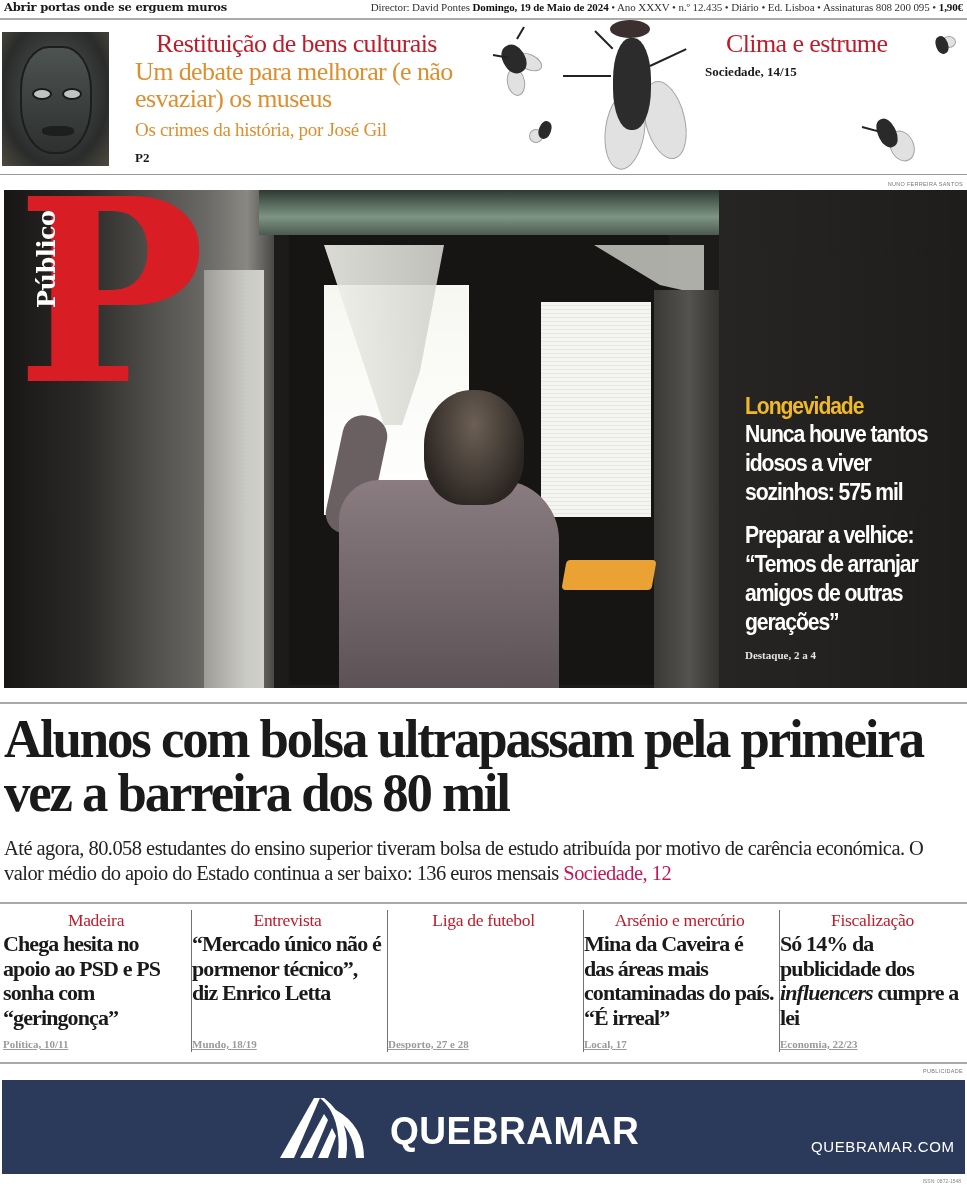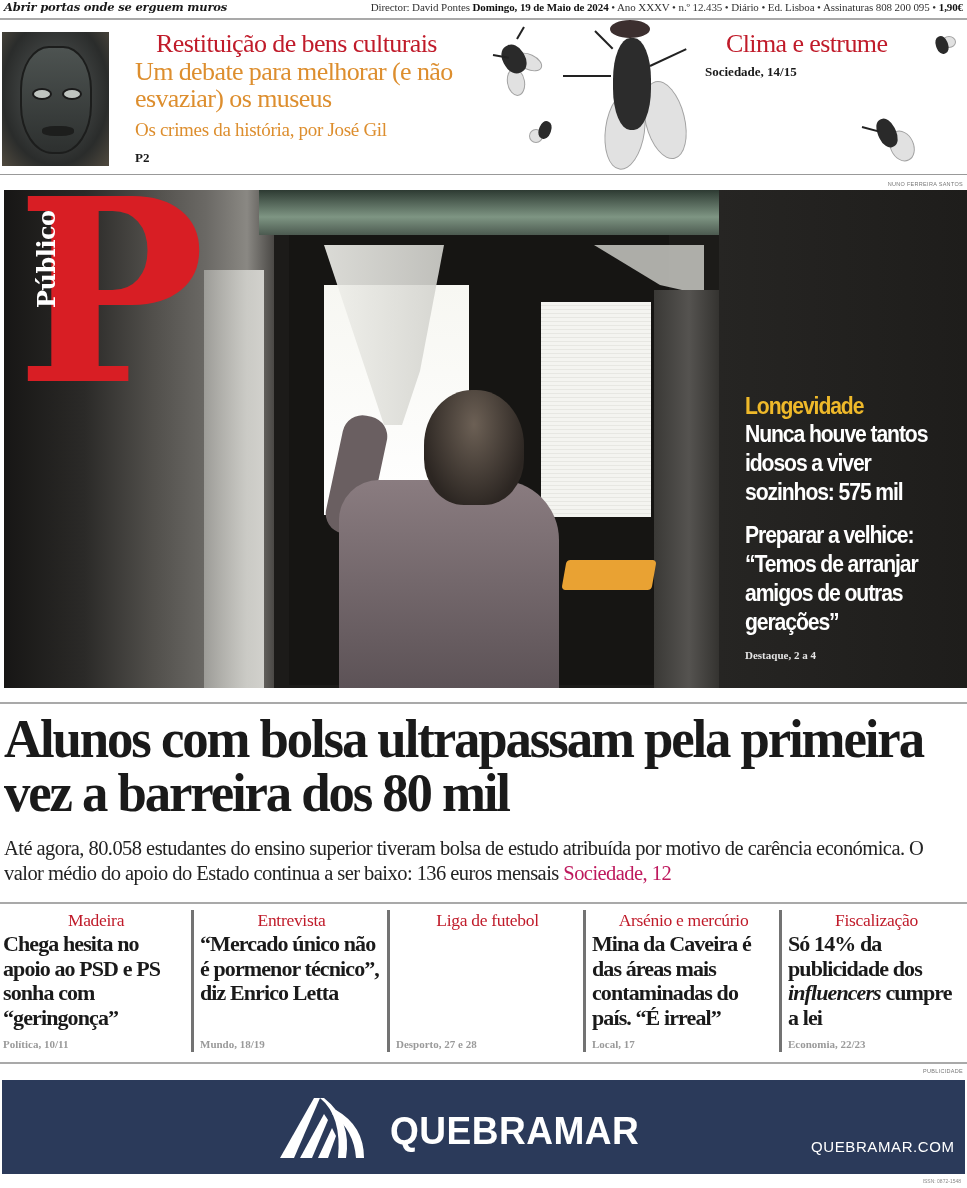--- a/index.html
+++ b/index.html
@@ -1,21 +1,21 @@
 <!DOCTYPE html>
 <html><head>
 <meta charset="utf-8">
 <style>
   * { box-sizing: border-box; margin: 0; padding: 0; }
   html, body { width: 967px; height: 1188px; background: #ffffff; overflow: hidden; }
   body { position: relative; font-family: "DejaVu Serif", "Liberation Serif", serif; color: #1a1a1a; }
 
   
   .topstrip { position: absolute; left: 0; top: 0; width: 967px; height: 17px; font-size: 11px; line-height: 15px; white-space: nowrap; }
-  .topstrip .motto { position: absolute; left: 4px; top: 0; font-style: italic; font-weight: bold; font-size: 11.5px; letter-spacing: -0.2px; }
+  .topstrip .motto { position: absolute; left: 4px; top: 0; font-weight: bold; font-size: 11.5px; letter-spacing: -0.2px; }
   .topstrip .meta { position: absolute; right: 4px; top: 0; font-family: "Liberation Serif", serif; font-size: 11px; color: #333; letter-spacing: -0.1px; }
   .topstrip .meta b { color: #111; }
   .rule { position: absolute; left: 0; width: 967px; height: 2px; background: #a9a9a9; }
 
   
   .teaser-thumb { position: absolute; left: 2px; top: 32px; width: 107px; height: 134px; background: radial-gradient(ellipse at 50% 45%, #5b5f5d 0%, #3e4140 40%, #2a2c2b 70%, #504a3f 100%); overflow: hidden; }
   .mask-face { position: absolute; left: 18px; top: 14px; width: 72px; height: 108px; border-radius: 40% 40% 45% 45%; background: linear-gradient(#4d5351, #2d302f); border: 2px solid #1c1d1c; }
   .mask-eye { position: absolute; top: 40px; width: 20px; height: 12px; border-radius: 50%; background: #bfc4c0; border: 2px solid #1a1a1a; }
   .mask-mouth { position: absolute; left: 20px; top: 78px; width: 32px; height: 10px; border-radius: 40%; background: #1d1e1d; }
 
@@ -63,25 +63,25 @@
   .ov-ref { color: #e5e5e5; font-family: "Liberation Serif", serif; font-size: 11px; margin-top: 12px; font-weight: bold; }
 
   
   .main-head { position: absolute; left: 4px; top: 712px; width: 960px; font-family: "Liberation Serif", serif; font-weight: bold; font-size: 55px; line-height: 54px; letter-spacing: -2.2px; transform: scaleX(0.96); transform-origin: left; }
   .main-lede { position: absolute; left: 4px; top: 836px; width: 963px; font-family: "Liberation Serif", serif; font-size: 20.5px; line-height: 25px; letter-spacing: -0.55px; color: #232323; }
   .main-lede .ref { color: #be185d; }
 
   
   .cols { position: absolute; left: 0; top: 904px; width: 967px; height: 150px; }
   .col { position: absolute; top: 6px; height: 142px; }
-  .col.sep { border-left: 3px solid #737373; padding-left: 6px; }
+  .col.sep { border-left: 1px solid #737373; }
   .c-kicker { font-family: "Liberation Serif", serif; color: #c01b2a; font-size: 17.5px; line-height: 20px; letter-spacing: -0.3px; white-space: nowrap; text-align: center; }
   .c-head { font-family: "Liberation Serif", serif; font-weight: bold; font-size: 22px; line-height: 24.5px; letter-spacing: -0.9px; margin-top: 2px; }
   .c-head i { font-style: italic; }
-  .c-ref { position: absolute; bottom: 2px; font-family: "Liberation Serif", serif; font-size: 11px; color: #9a9a9a; font-weight: bold; }
+  .c-ref { position: absolute; bottom: 2px; font-family: "Liberation Serif", serif; font-size: 11px; color: #9a9a9a; font-weight: bold; text-decoration: underline; }
 
   
   .pub-label { position: absolute; right: 4px; top: 1068px; font-family: "Liberation Sans", sans-serif; font-size: 5.5px; color: #777; letter-spacing: 0.3px; }
   .ad { position: absolute; left: 2px; top: 1080px; width: 963px; height: 94px; background: #2b3a5a; }
   .ad-logo { position: absolute; left: 278px; top: 16px; width: 90px; height: 64px; }
   .ad-brand { position: absolute; left: 388px; top: 30px; font-family: "Liberation Sans", sans-serif; font-weight: bold; color: #ffffff; font-size: 39px; line-height: 42px; letter-spacing: 0.5px; transform: scaleX(0.95); transform-origin: left; }
   .ad-url { position: absolute; left: 809px; top: 58px; font-family: "Liberation Sans", sans-serif; color: #ffffff; font-size: 15px; letter-spacing: 0.6px; }
   .issn { position: absolute; right: 6px; top: 1178px; font-family: "Liberation Sans", sans-serif; font-size: 5px; color: #888; }
 </style>
 </head>

